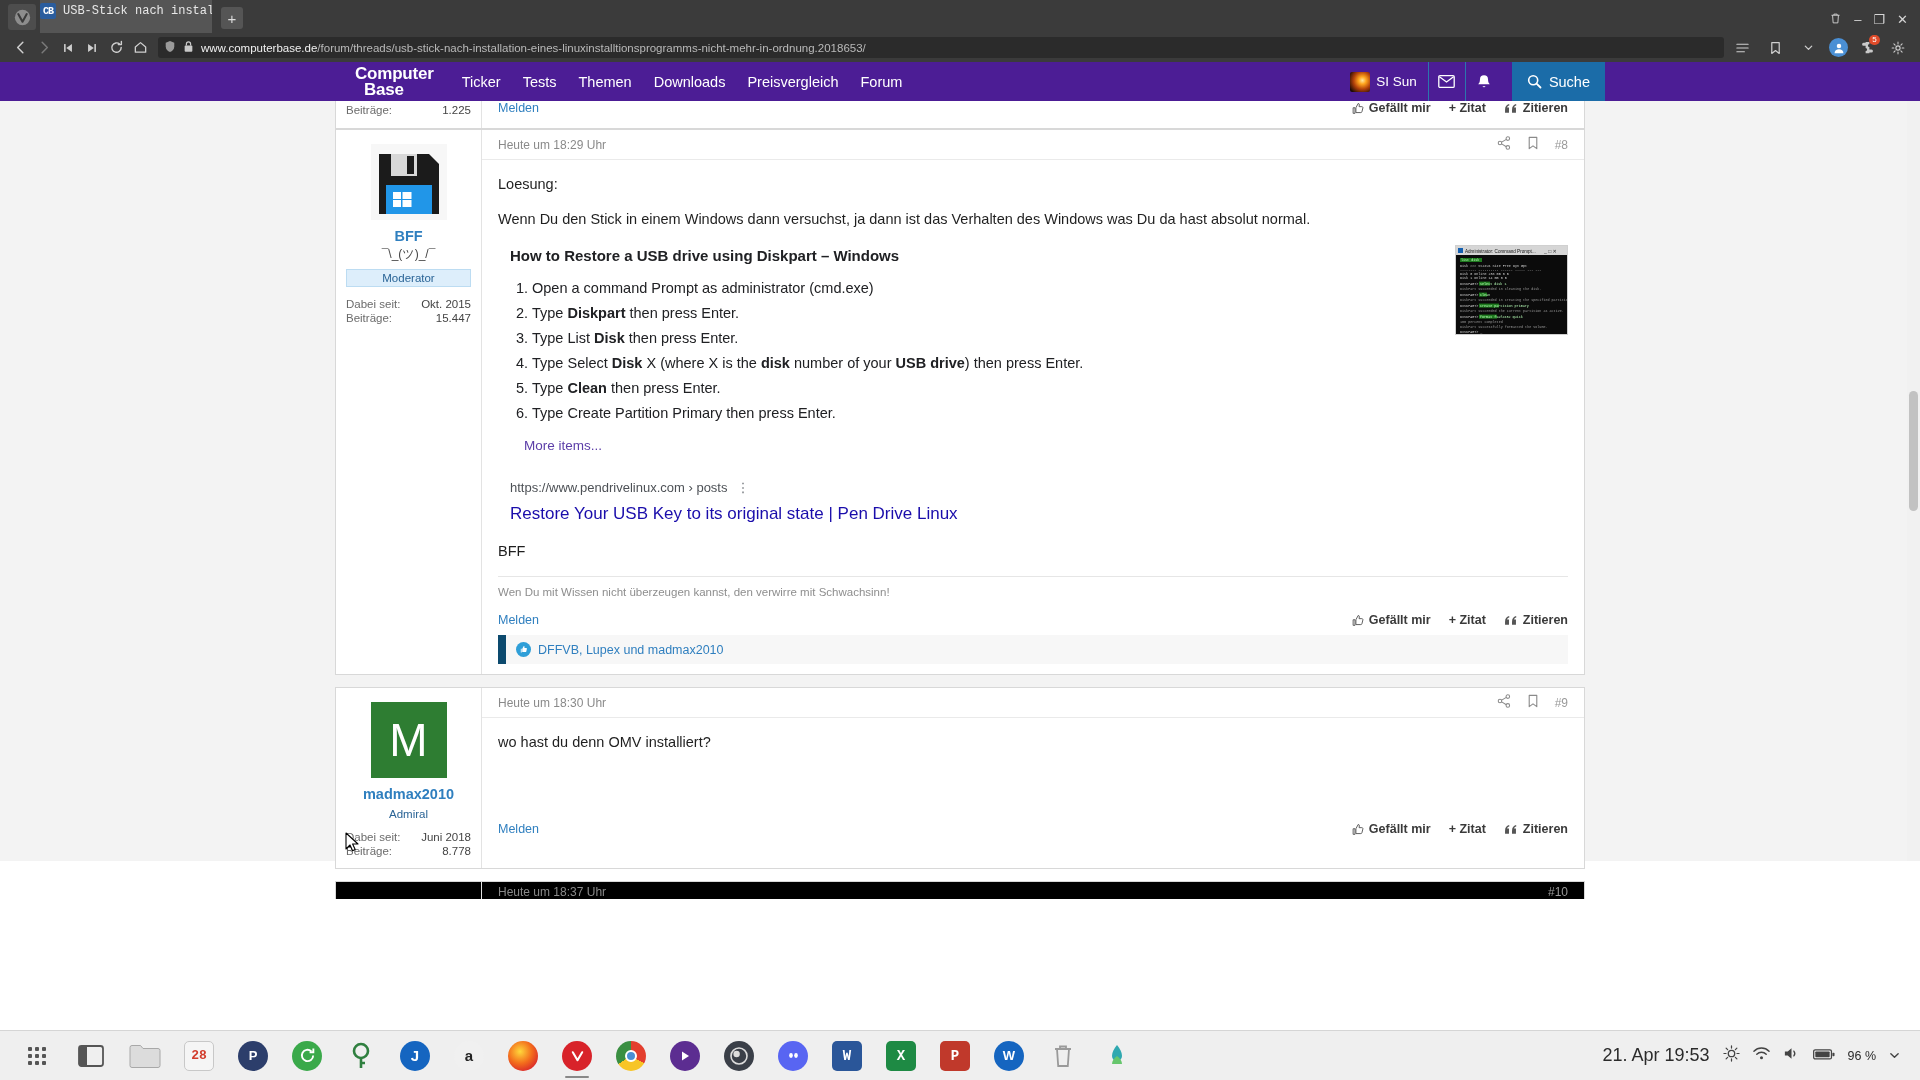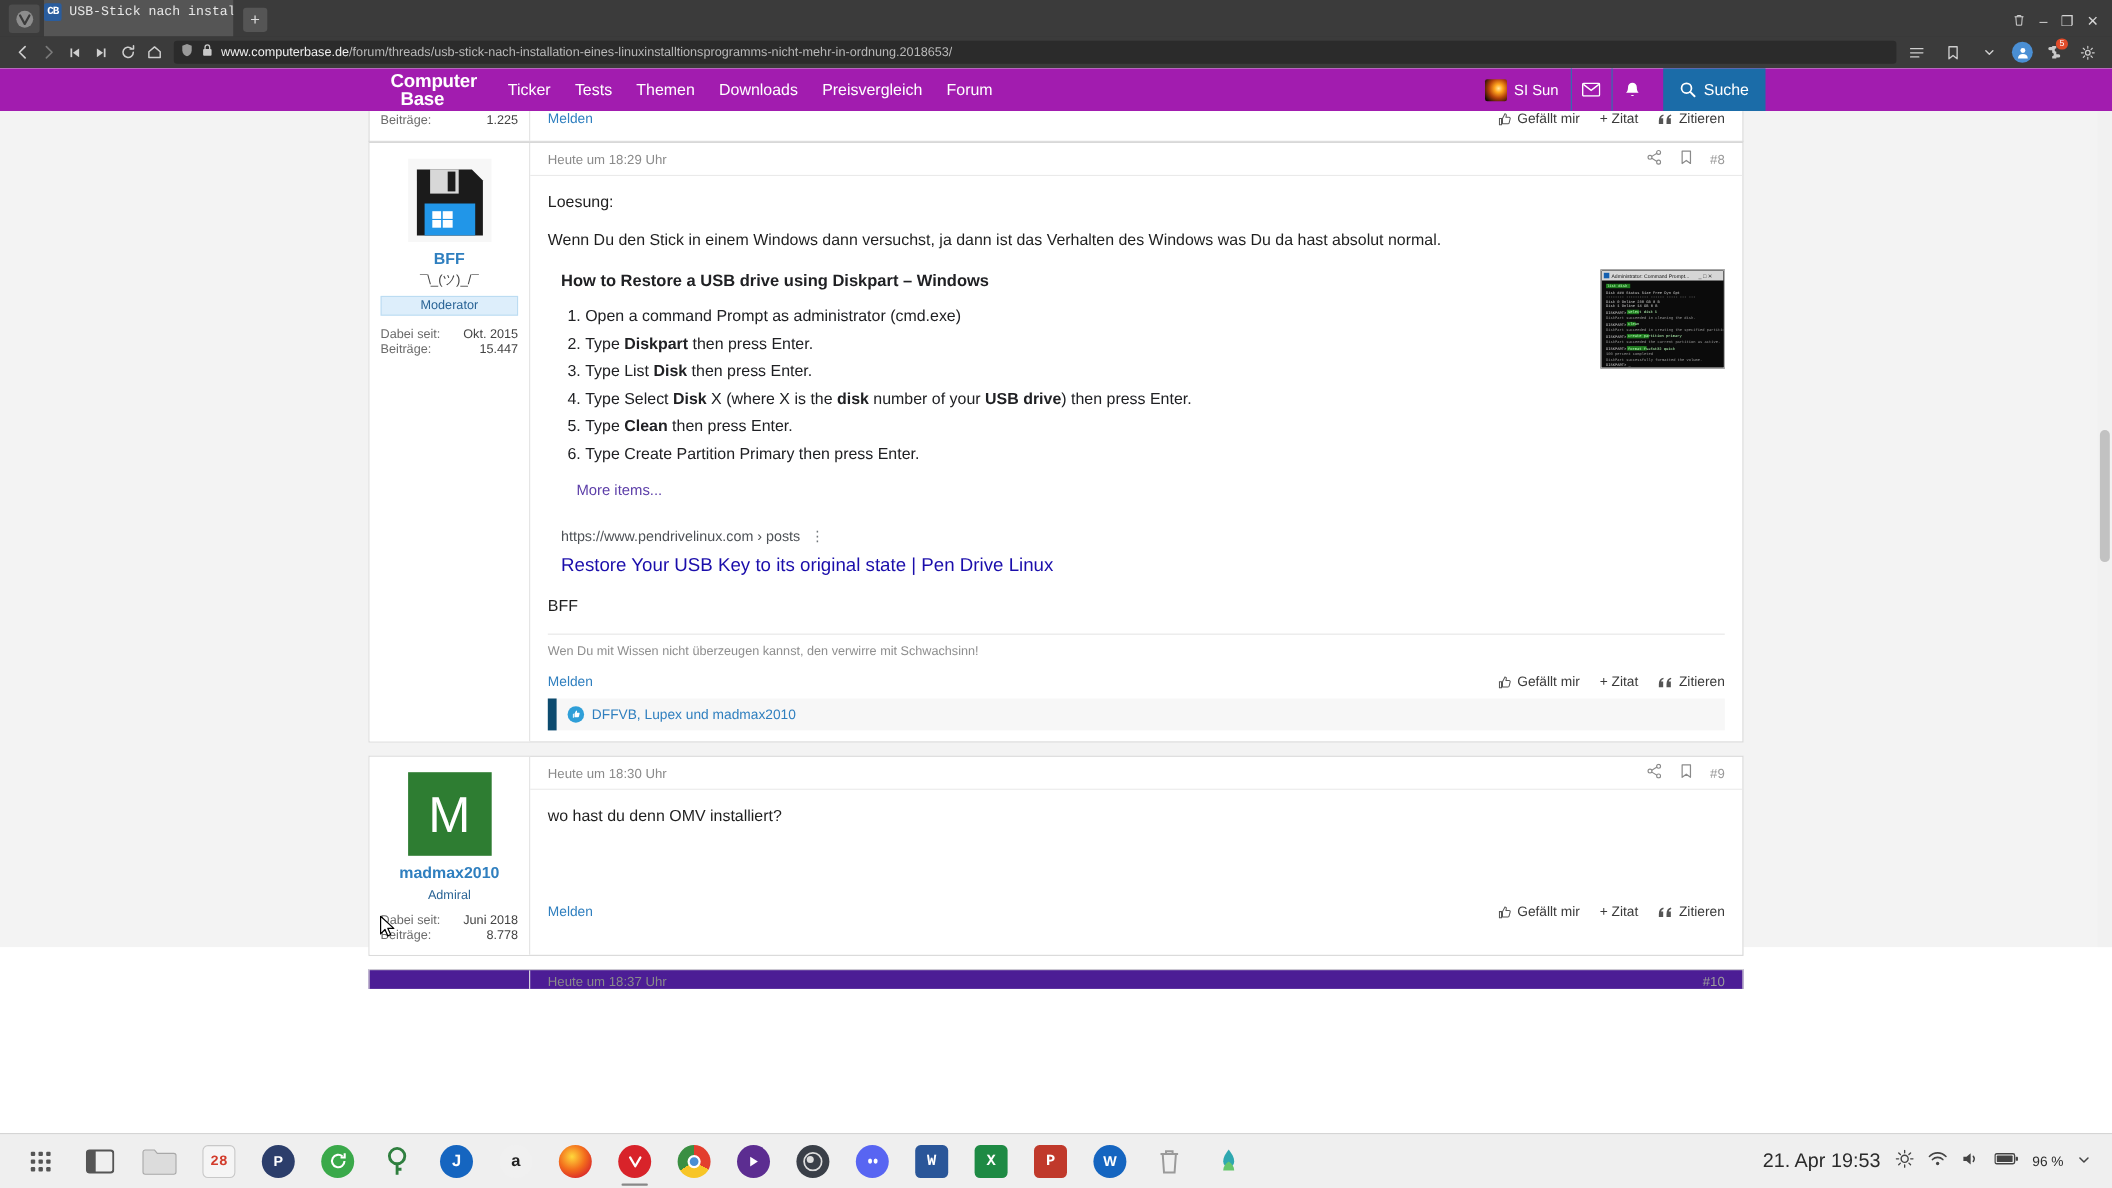--- a/index.html
+++ b/index.html
@@ -53,21 +53,21 @@
   .ext-badge { position:relative; width:20px; height:20px; display:flex; align-items:center; justify-content:center; }
   .ext-count {
     position:absolute; top:-3px; right:-3px; background:#e04b2a; color:#fff; font-size:8px;
     border-radius:7px; padding:0 3px; line-height:10px; min-width:11px; text-align:center;
   }
 
   
   .viewport { flex:1; background:#fff; overflow:hidden; position:relative; }
 
   
-  .cb-header { height:39px; background:#a21caf; display:flex; align-items:center;padding-left:40px; }
+  .cb-header { height:39px; background:#4c1d95; display:flex; align-items:center;padding-left:40px; }
   .cb-header-inner { width:1250px; margin:0 auto; display:flex; align-items:center; height:39px; }
   .cb-logo { color:#fff; line-height:0.92; margin-right:28px; font-weight:bold; letter-spacing:-0.2px; }
   .cb-logo .l1 { font-size:17px; display:block; }
   .cb-logo .l2 { font-size:17px; display:block; padding-left:9px; }
   .cb-nav { display:flex; align-items:center; gap:22px; }
   .cb-nav a { color:#fff; font-size:14.5px; text-decoration:none; position:relative; }
   .cb-right { margin-left:auto; display:flex; align-items:center; gap:0; height:39px; }
   .cb-user { display:flex; align-items:center; gap:6px; padding:0 11px; height:39px; }
   .cb-user-av {
     width:20px; height:20px; border-radius:2px;
@@ -99,21 +99,21 @@
   .post-head .ph-right { margin-left:auto; display:flex; align-items:center; gap:16px; }
   .post-num { color:#9a9a9a; font-size:12px; }
 
   .post-body { padding:14px 16px 6px 16px; font-size:14.5px; color:#1f1f1f; line-height:1.48; }
   .post-body p { margin:0 0 14px 0; }
 
   .post-footer {
     display:flex; align-items:center; padding:6px 16px 8px 16px; font-size:12.5px;
   }
   .pf-left a { color:#2f7fbf; text-decoration:none; font-size:12.5px; }
-  .pf-right { margin-left:auto; display:flex; align-items:center; gap:18px; color:#4a4a4a; }
+  .pf-right { margin-left:auto; display:flex; align-items:center; gap:18px; color:#4a4a4a;font-weight:bold; }
   .pf-right span { display:flex; align-items:center; gap:5px; font-size:12.5px; color:#3a3a3a; }
 
   .likes-bar {
     margin:0 16px 10px 16px; background:#f7f7f7; border-left:8px solid #0c4a6e;
     padding:7px 10px; display:flex; align-items:center; gap:7px; font-size:12.5px;
   }
   .likes-bar a { color:#2f7fbf; text-decoration:none; }
   .thumb-ico { width:15px; height:15px; border-radius:50%; background:#2f9fd8; display:flex; align-items:center; justify-content:center; }
 
   
@@ -152,21 +152,21 @@
     width:76px; height:76px; background:#2e7d32; color:#fff; display:flex;
     align-items:center; justify-content:center; font-size:46px; margin:0 auto 8px auto;
   }
 
   
   .partial-top { background:#fff; border:1px solid #d8d8d8; border-top:none; display:flex; height:28px; }
   .partial-side { width:146px; flex:0 0 146px; border-right:1px solid #e3e3e3; padding:0 10px; }
   .partial-main { flex:1; padding:0 16px; display:flex; align-items:flex-start; }
 
   
-  .partial-bottom { background:#4c1d95; border:1px solid #d8d8d8; border-bottom:none; display:flex; height:18px; overflow:hidden; }
+  .partial-bottom { background:#000000; border:1px solid #d8d8d8; border-bottom:none; display:flex; height:18px; overflow:hidden; }
 
   
   .pagescroll { position:absolute; right:0; top:0; width:13px; height:100%; background:#f1f1f1; }
   .pagescroll .thumb { position:absolute; left:2px; width:9px; background:#c2c2c2; border-radius:5px; }
 
   
   .taskbar {
     height:50px; background:#efefef; display:flex; align-items:center;
     padding:0 10px; gap:0; border-top:1px solid #d5d5d5;
   }

